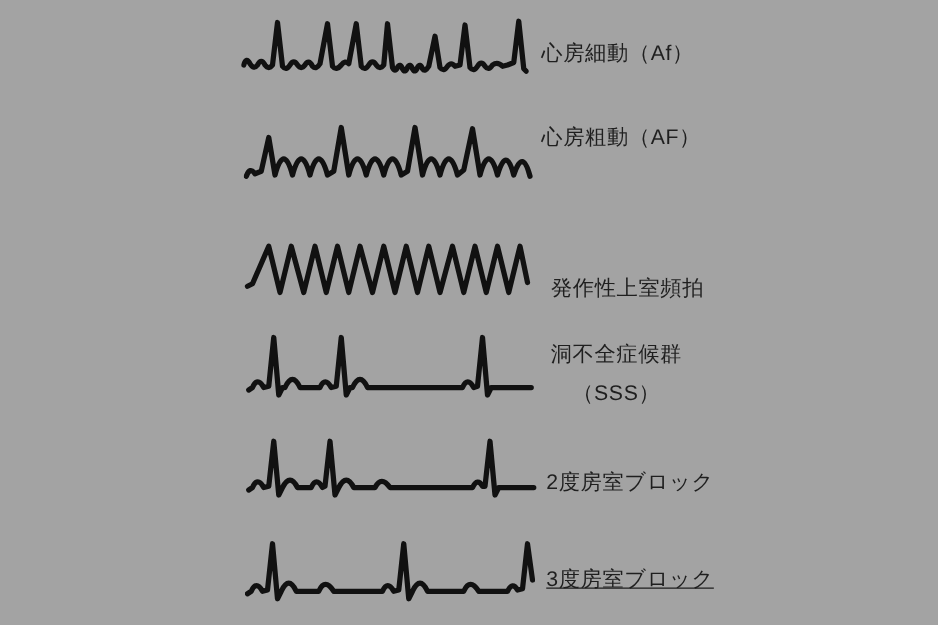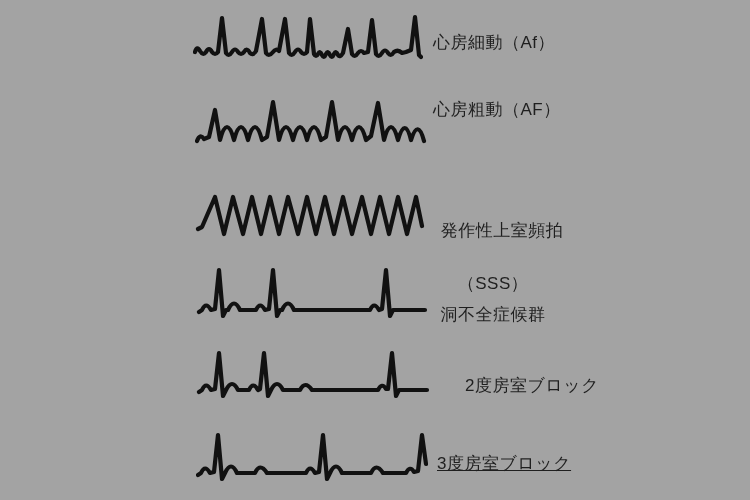--- a/index.html
+++ b/index.html
@@ -58,27 +58,27 @@
     <path stroke="#111111" d="M3,35 L7,33 L20,3 L29,40 L38,3 L48,40 L57,3 L66,40 L75,3 L84,40 L93,3 L103,40 L112,3 L121,40 L130,3 L139,40 L148,3 L157,40 L167,3 L176,40 L185,3 L194,40 L203,3 L212,40 L221,3 L227,32"></path>
   </svg>
   <div class="label two-line" style="left:432px; top:178px;margin-top:37px;">
     <div>発作性上室頻拍</div>
   </div>
 
   <svg class="wave" style="left:196px; top:266px;" width="232" height="56" viewBox="0 0 232 56">
     <path stroke="#111111" d="M3,46 L6,44 q4,-9 9,0 L19,43 L23,4 L27,50 L30,44 L32,44 q6,-13 12,0 L60,44 q4,-9 9,0 L73,43 L77,4 L81,50 L84,44 L86,44 q6,-13 12,0 L103,44 L174,44 q4,-9 9,0 L186,43 L190,4 L194,50 L197,44 L229,44"></path>
   </svg>
   <div class="label two-line" style="left:423px; top:268px;">
+    <div>洞不全症候群</div>
     <div>（SSS）</div>
-    <div>洞不全症候群</div>
   </div>
 
   <svg class="wave" style="left:196px; top:348px;" width="234" height="54" viewBox="0 0 234 54">
     <path stroke="#111111" d="M3,44 L6,42 q4,-9 9,0 L19,41 L23,5 L27,48 L30,42 q6,-12 12,0 L53,42 q4,-9 9,0 L64,41 L68,5 L72,48 L75,42 q6,-12 12,0 L104,42 q5,-10 12,0 L182,42 q4,-8 8,-1 L192,41 L196,5 L200,48 L203,42 L231,42"></path>
   </svg>
-  <div class="label" style="left:437px; top:376px;margin-left:28px;">2度房室ブロック</div>
+  <div class="label" style="left:437px; top:376px;">2度房室ブロック</div>
 
   <svg class="wave" style="left:196px; top:430px;" width="232" height="54" viewBox="0 0 232 54">
     <path stroke="#111111" d="M2,45 L5,43 q4,-9 9,0 L18,42 L22,5 L26,49 L29,43 q6,-13 12,0 L59,43 q5,-11 12,0 L110,43 q4,-9 9,0 L123,42 L127,5 L131,49 L134,43 q6,-13 12,0 L175,43 q5,-11 12,0 L210,43 q4,-8 8,-1 L222,41 L226,5 L230,34"></path>
   </svg>
   <div class="label" style="left:437px; top:454px;text-decoration:underline;">3度房室ブロック</div>
 
 </div>
 
 </body></html>

